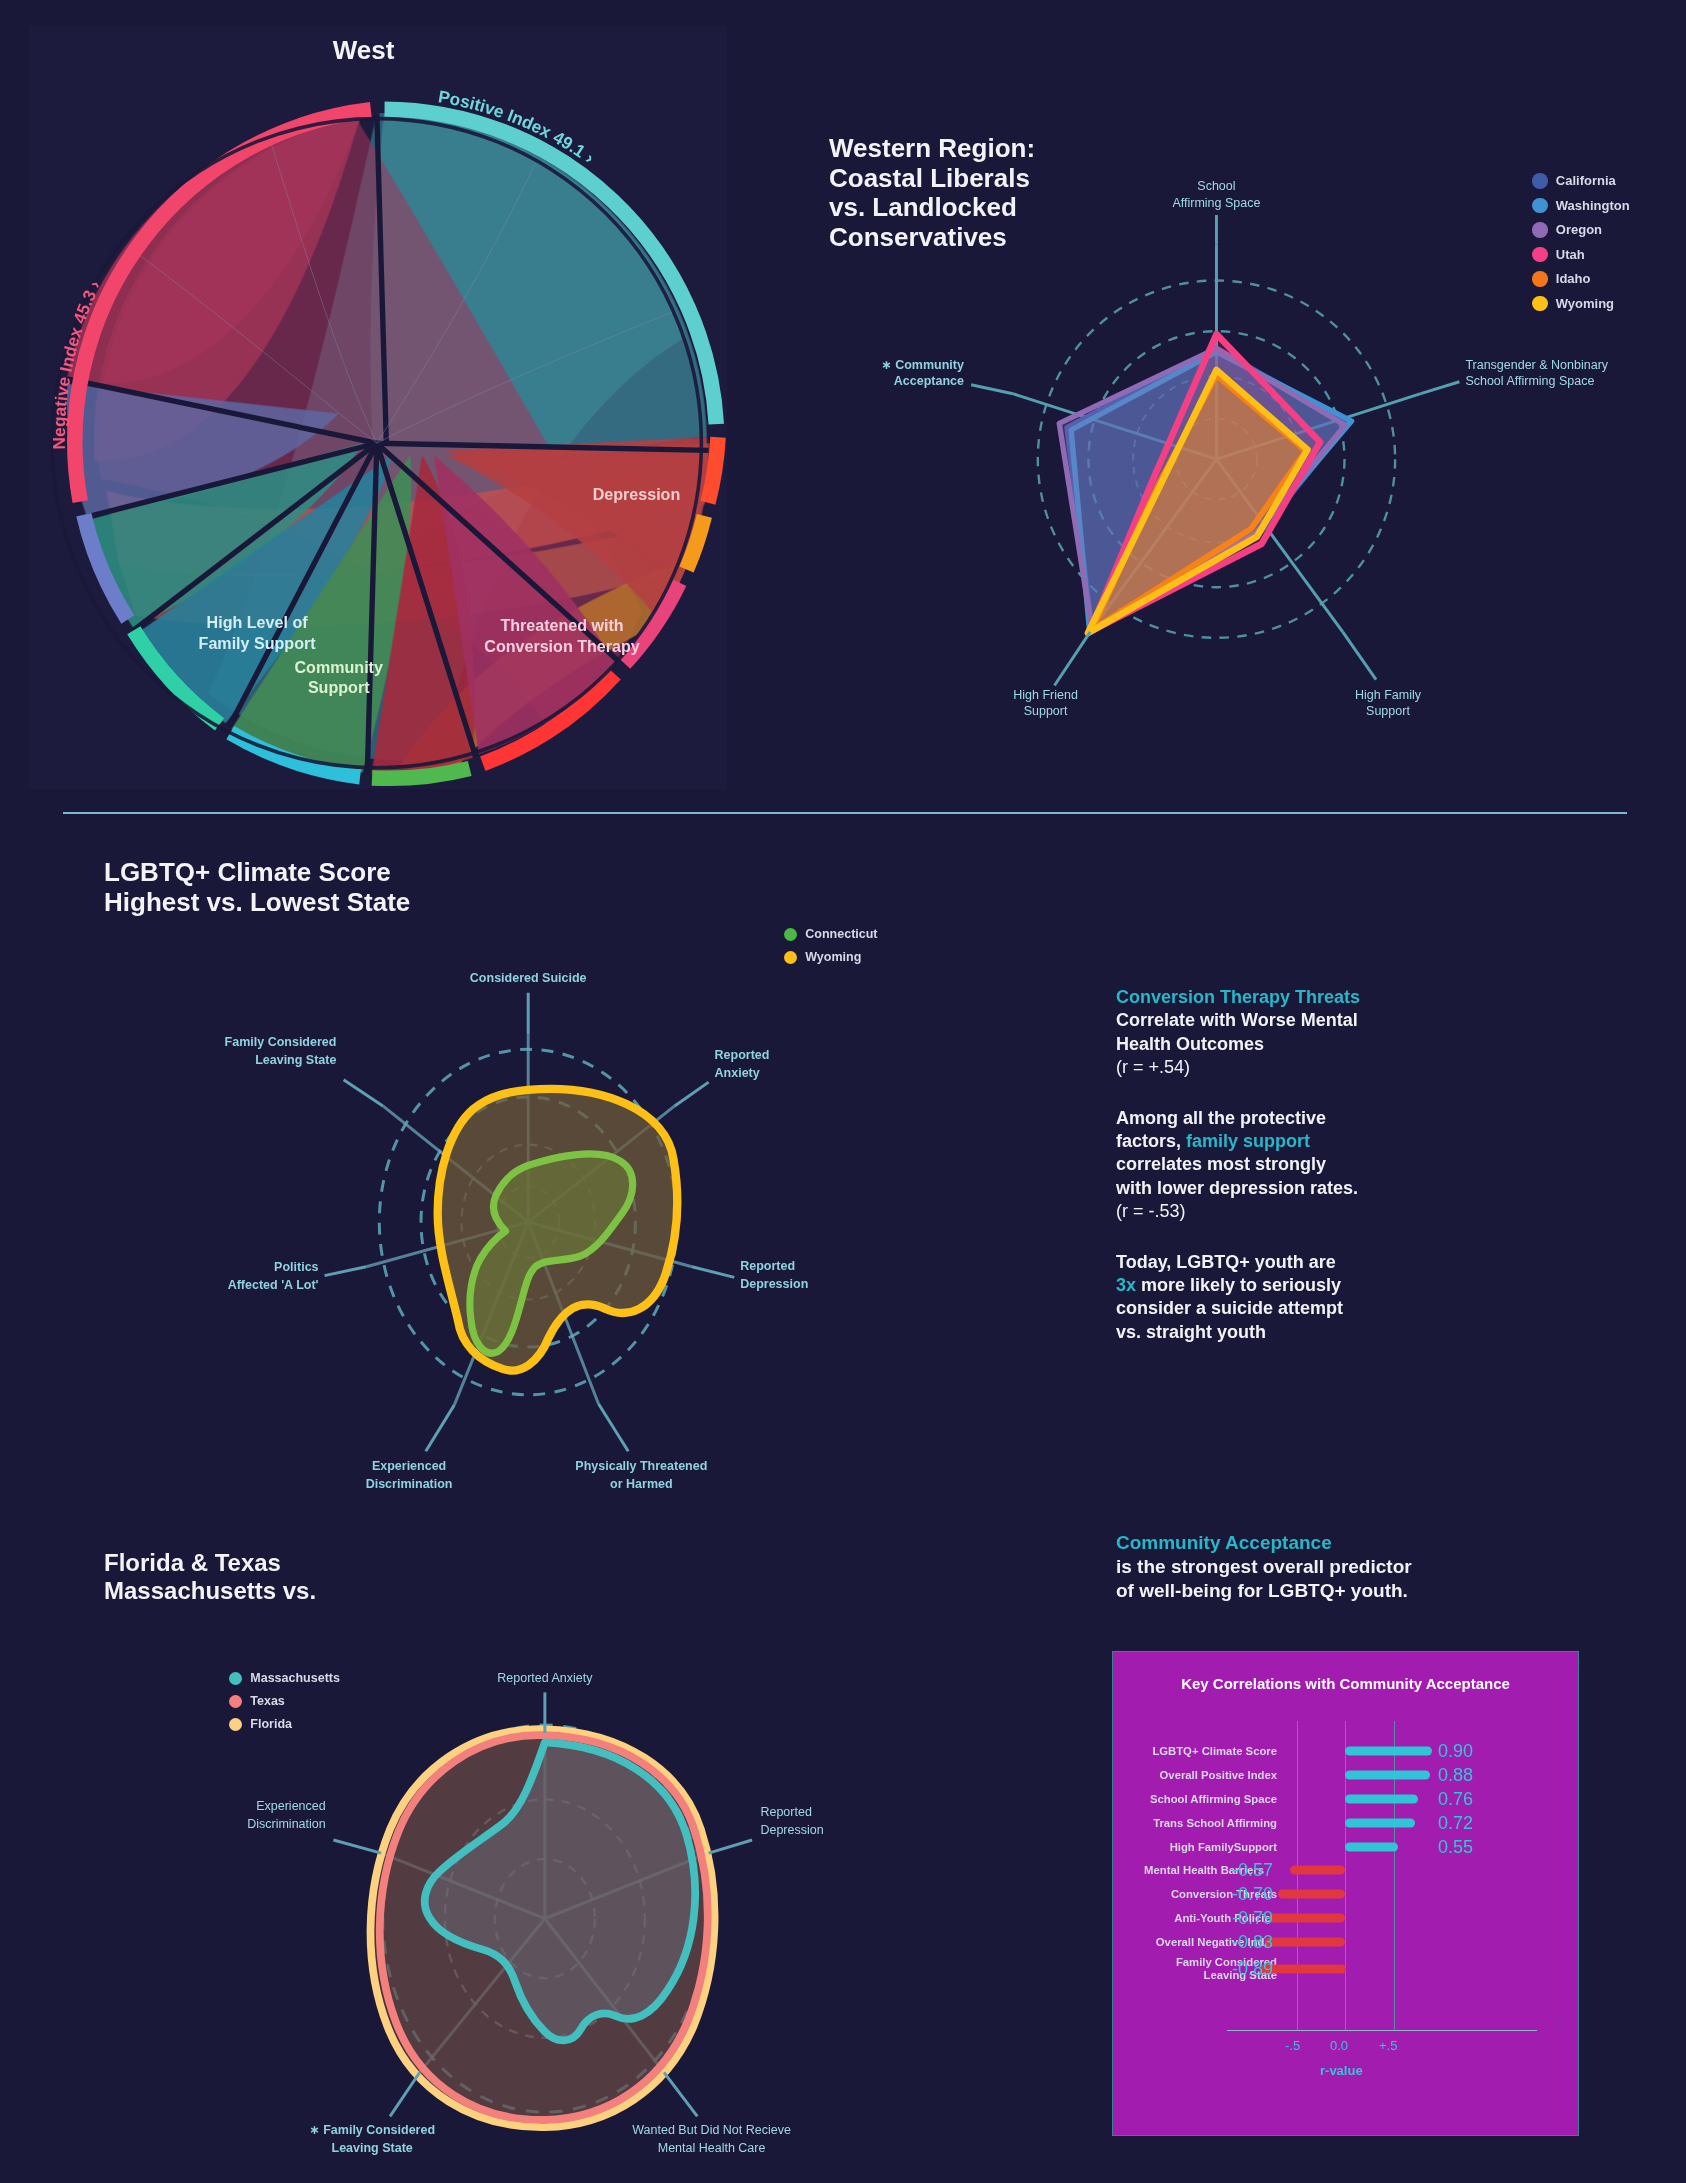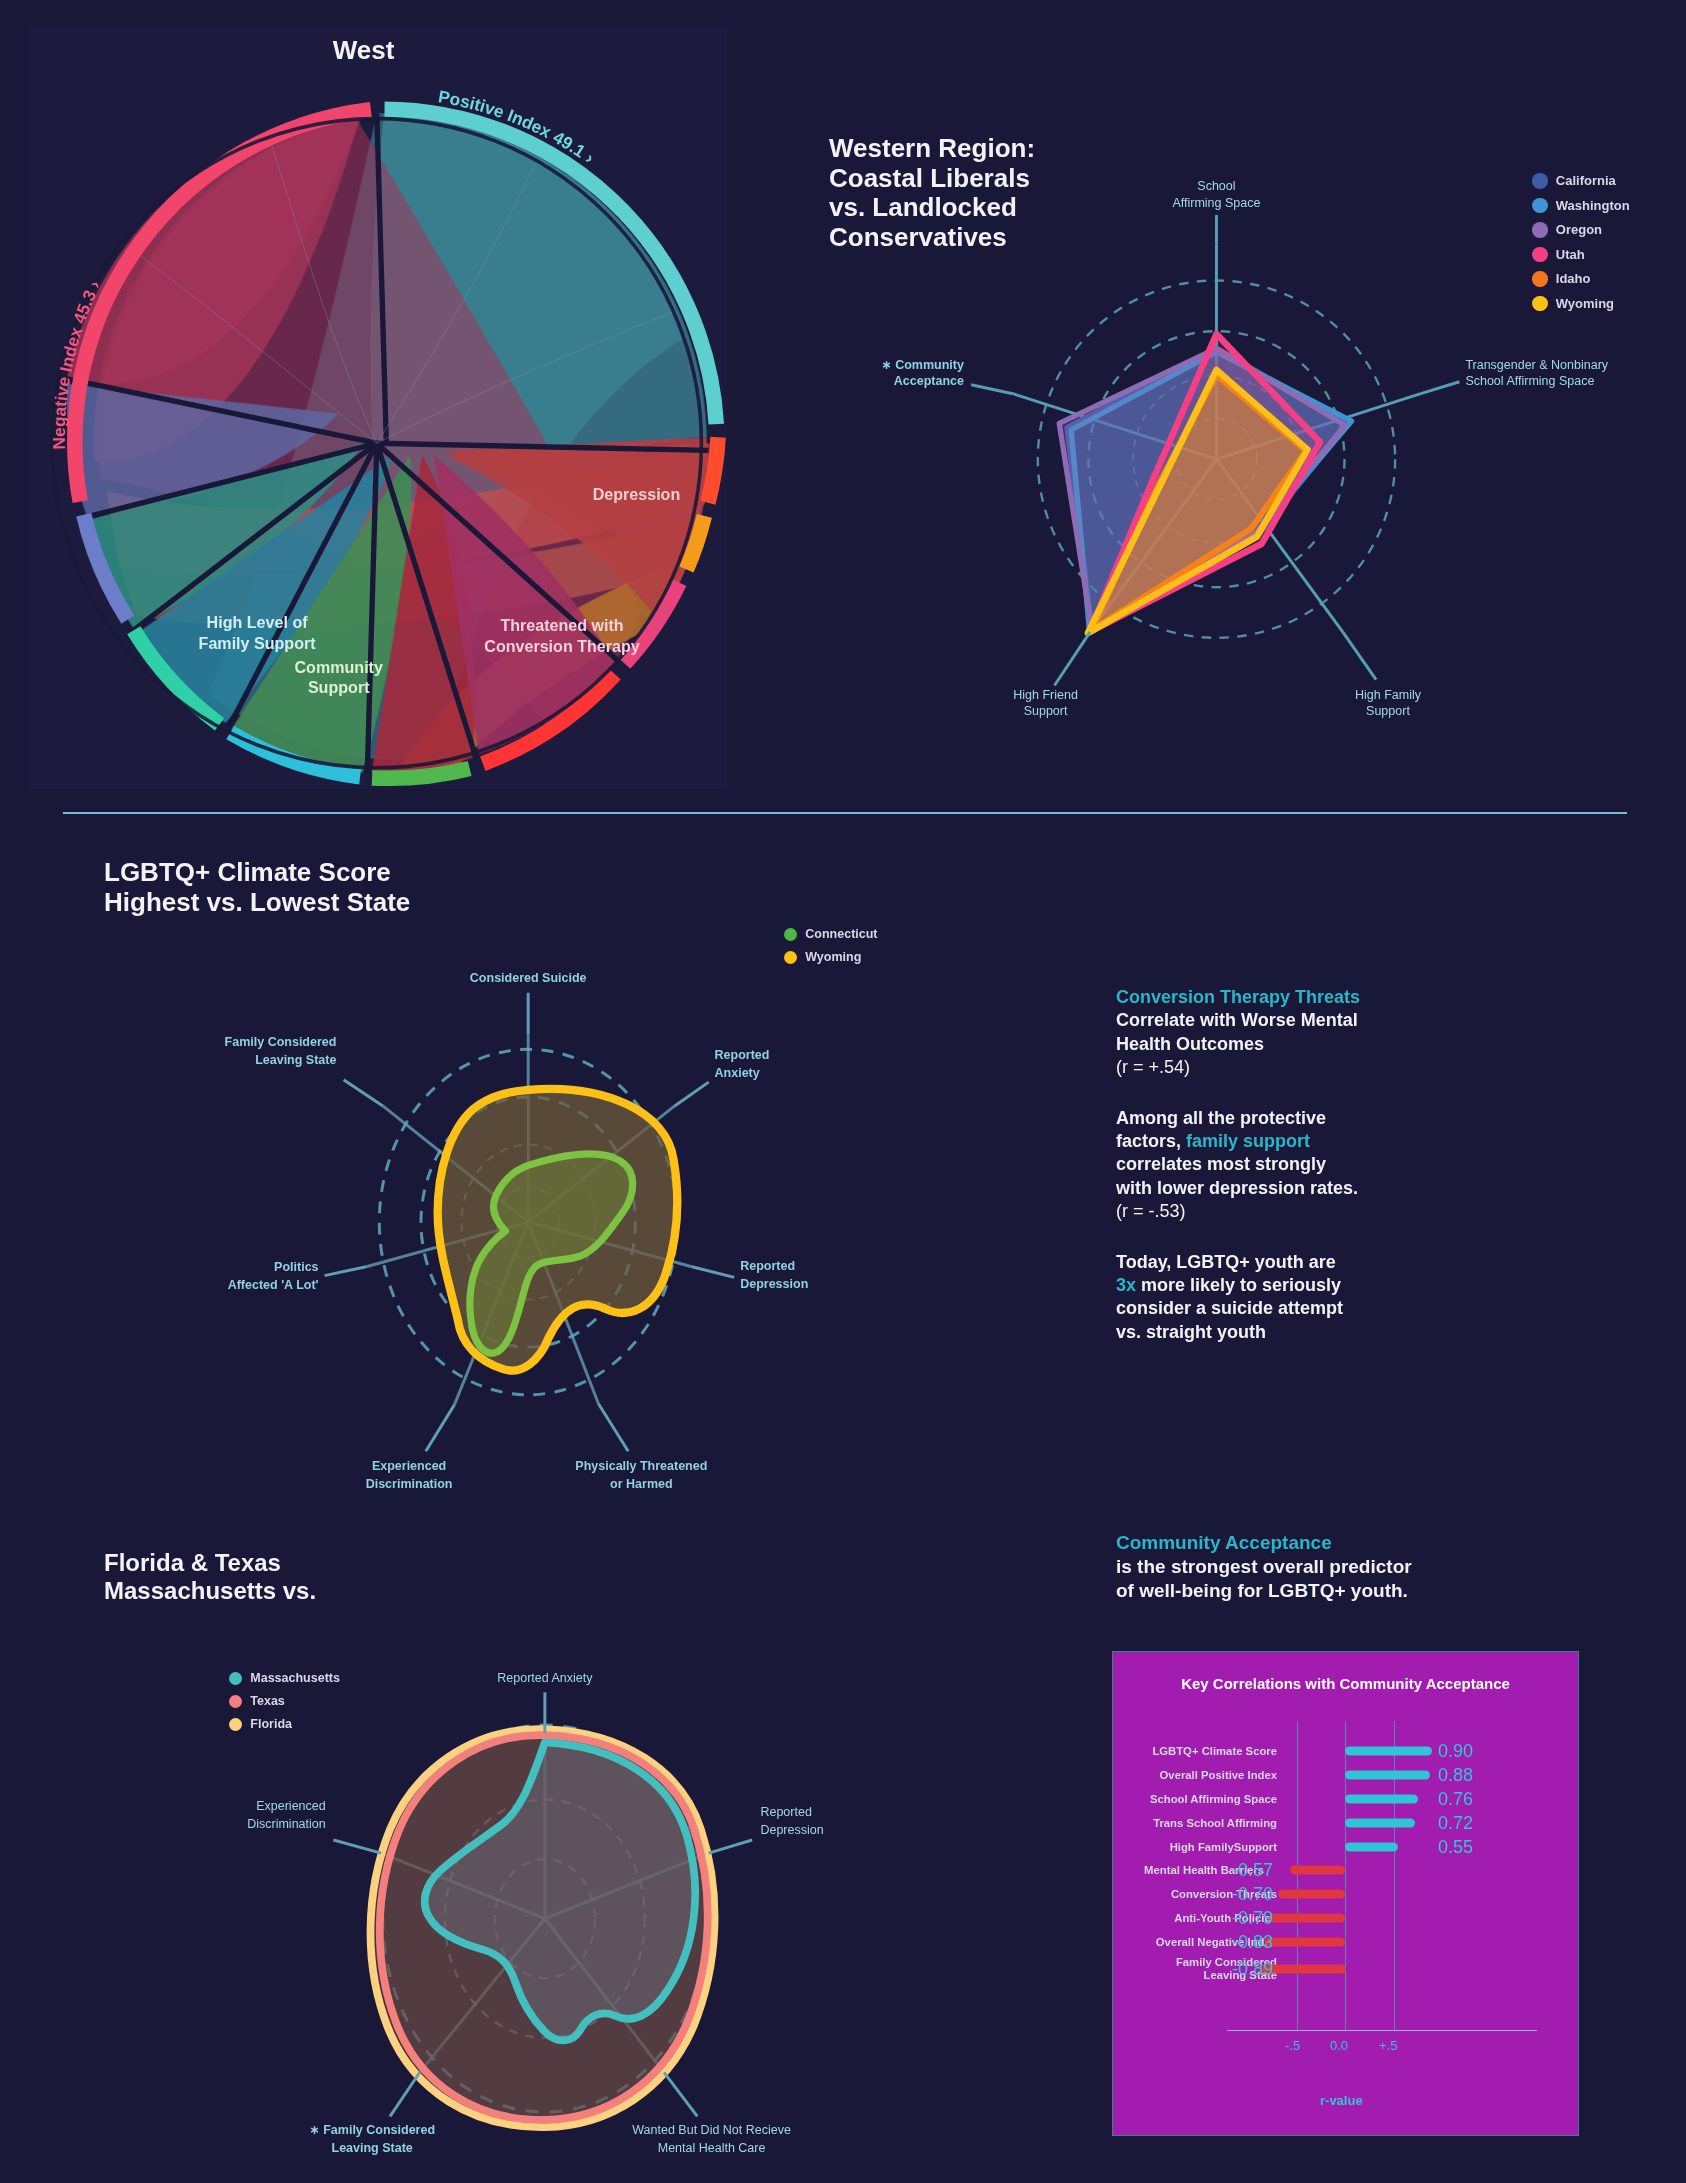--- a/index.html
+++ b/index.html
@@ -36,21 +36,21 @@
   .corr-row{position:absolute;height:15.5px;}
   .corr-name{position:absolute;right:0;top:50%;transform:translateY(-50%);
              font-size:11.3px;font-weight:bold;color:#d8d8e6;text-align:right;white-space:nowrap;line-height:1.15;}
   .corr-name.two{white-space:normal;width:119px;}
   .corr-val{position:absolute;top:50%;transform:translateY(-50%);
             font-size:18px;color:#33c5d8;white-space:nowrap;}
   .bar{position:absolute;top:50%;transform:translateY(-50%);height:9px;border-radius:4.8px;}
   .gridline{position:absolute;width:1.2px;background:#5e86a8;}
   .axisline{position:absolute;height:1.2px;background:#8fb6cc;}
   .tick{position:absolute;font-size:13px;color:#33c5d8;}
-  .rvalue{position:absolute;font-size:13px;font-weight:bold;color:#33c5d8;margin-top:30px;}
+  .rvalue{position:absolute;font-size:13px;font-weight:bold;color:#33c5d8;}
   svg{display:block;overflow:visible;}
 </style>
 </head>
 <body>
 
 <div class="panel-bg"></div>
 
 <div class="abs" style="left:29px;top:26px;width:698px;height:763px;">
   <svg width="698" height="763" viewBox="0 0 1172 1280">
     <defs>

